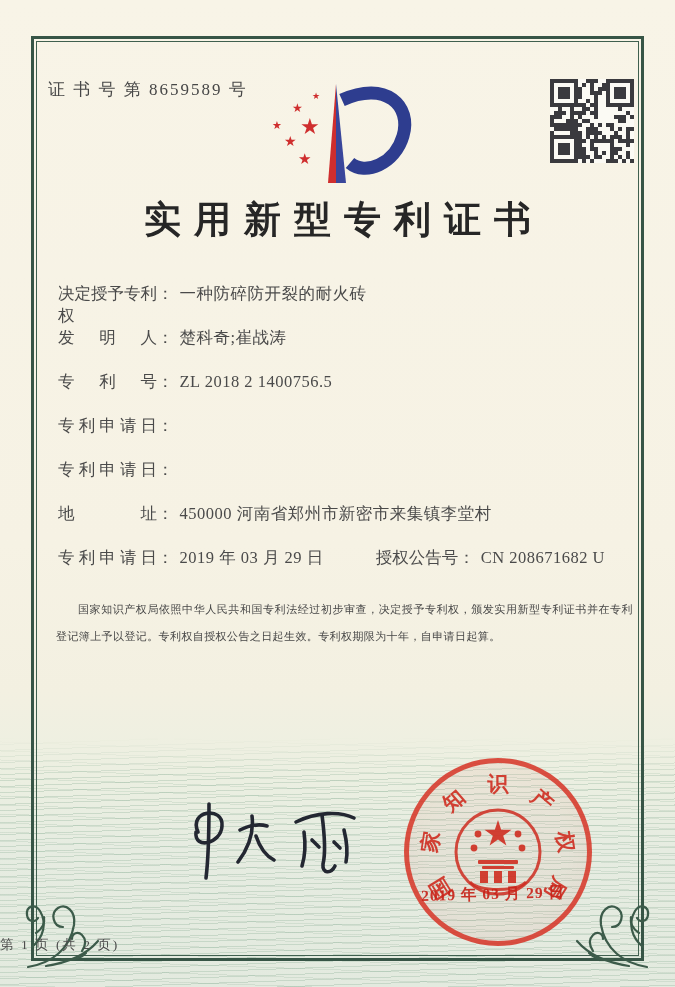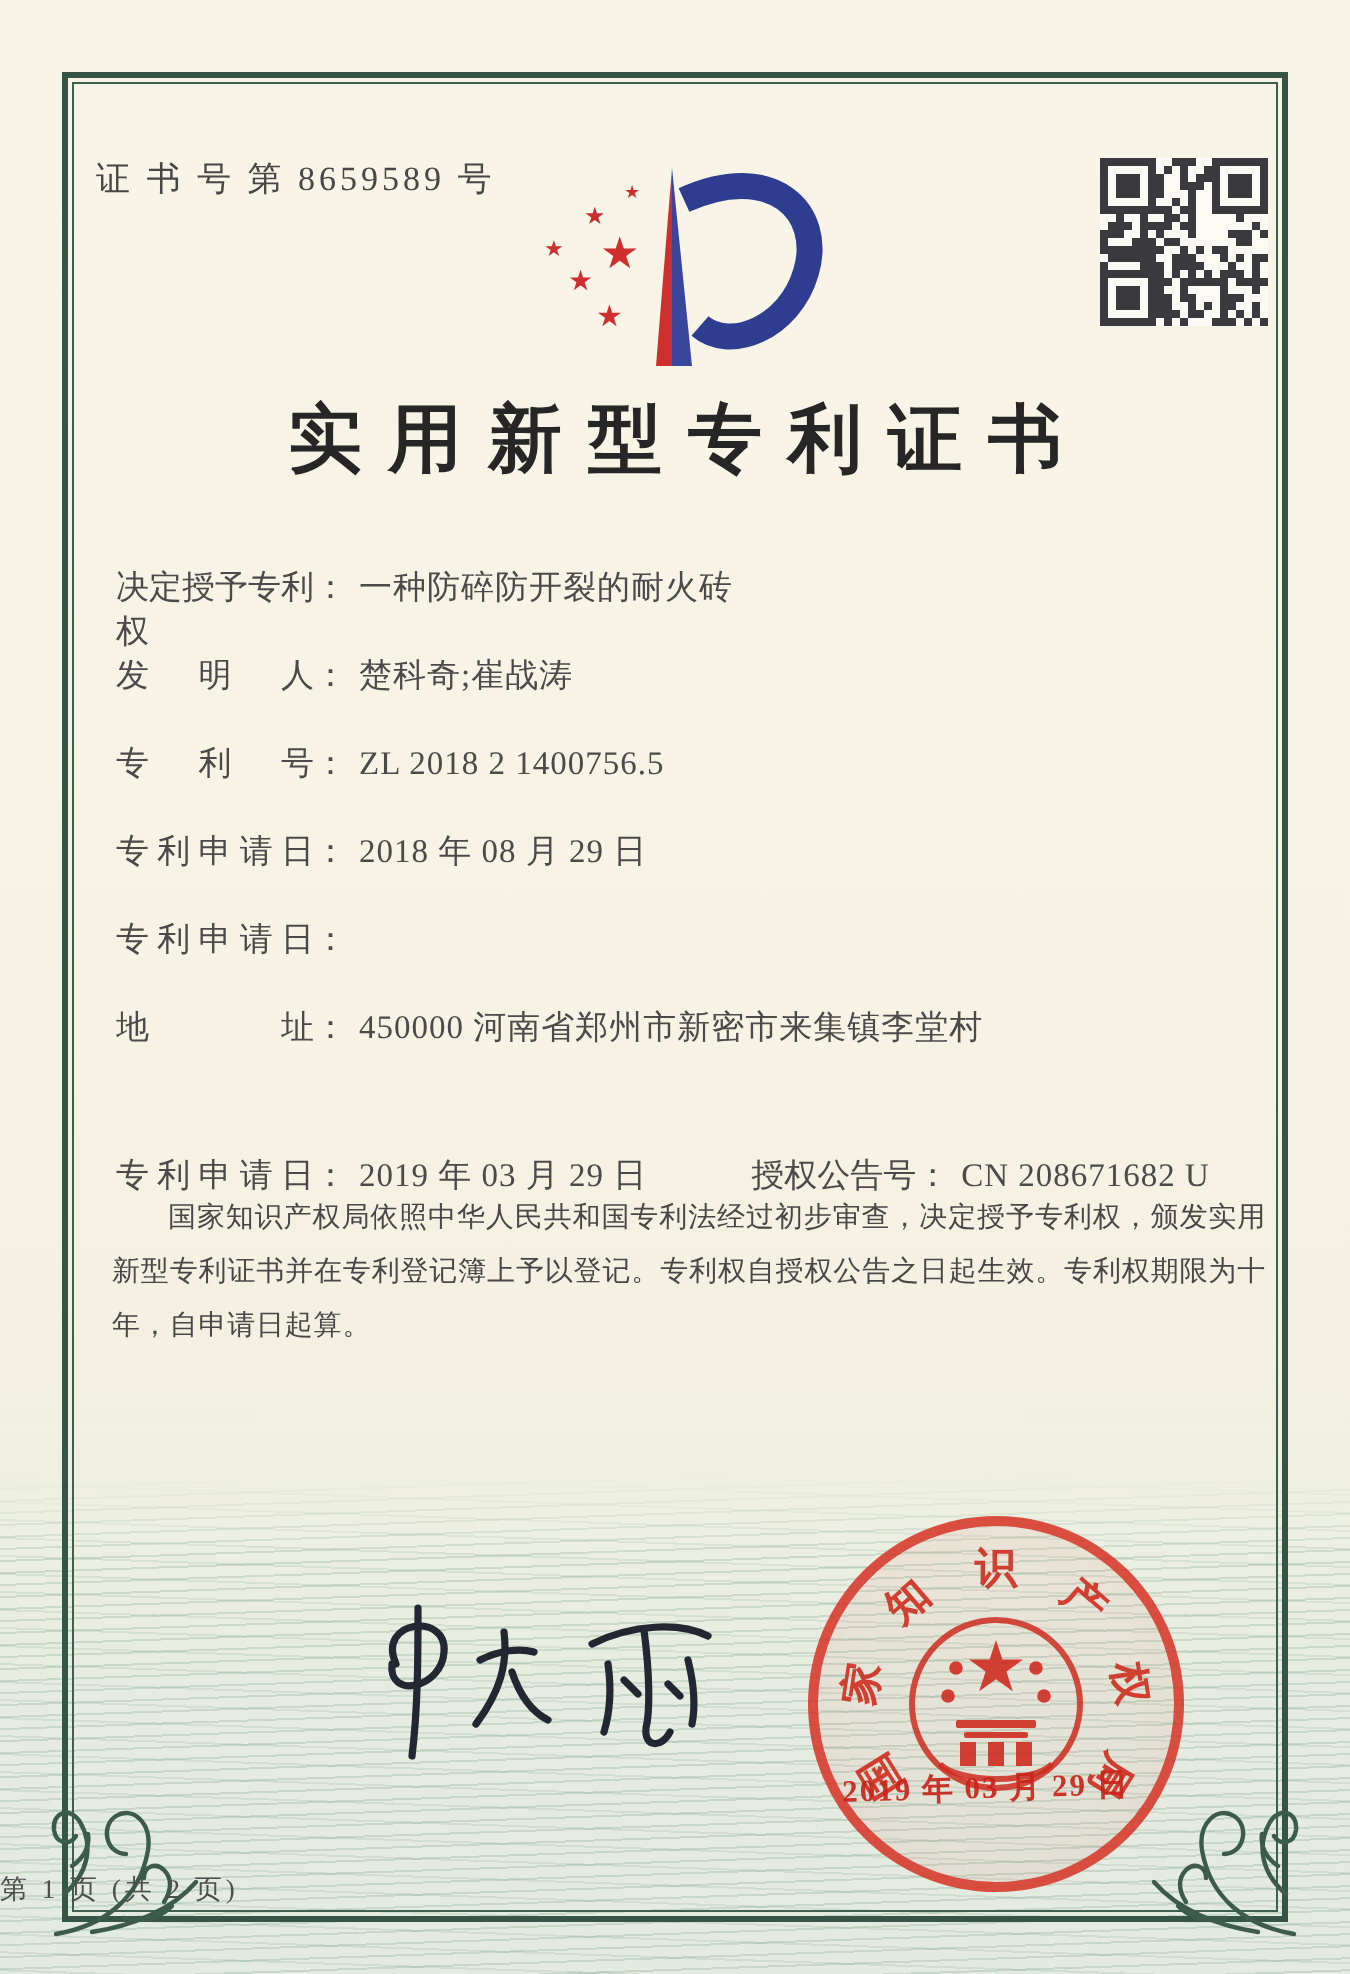--- a/index.html
+++ b/index.html
@@ -56,26 +56,26 @@
   }
 
   .fields{position:absolute;left:58px;right:40px;top:283px;}
   .frow{display:flex;align-items:baseline;height:24px;margin-bottom:20px;font-size:16.5px;color:#4a4a4a;}
   .flabel{
     display:inline-block;width:99px;flex:0 0 99px;
     text-align:justify;text-align-last:justify;
   }
   .fcolon{flex:0 0 auto;margin-right:6px;}
   .fvalue{letter-spacing:.5px;}
-  .frow .pair2{margin-left:52px;display:flex;align-items:baseline;margin-top:30px;}
+  .frow .pair2{margin-left:52px;display:flex;align-items:baseline;}
   .frow .pair2 .flabel{width:auto;flex:0 0 auto;text-align-last:auto;}
 
   .paras{position:absolute;left:56px;right:42px;top:596px;}
   .paras p{
-    margin:0;font-size:14px;line-height:27px;text-align:justify;
+    margin:0;font-size:11px;line-height:27px;text-align:justify;
     text-indent:2em;color:#474747;letter-spacing:.4px;
   }
 
   .sig-titles{position:absolute;left:62px;top:828px;font-size:17.5px;color:#3f3f3f;letter-spacing:3px;}
   .sig-titles div{margin-bottom:9px;}
   .sig-svg{position:absolute;left:168px;top:798px;width:225px;height:95px;color:#23273287;color:#232732;}
 
   .seal{
     position:absolute;left:404px;top:758px;width:178px;height:178px;
     border:5px solid rgba(214,52,38,.85);border-radius:50%;
@@ -600,21 +600,20 @@
         <span class="fvalue">楚科奇;崔战涛</span>
     </div>
     <div class="frow">
       <span class="flabel">专利号</span>
         <span class="fcolon">：</span>
         <span class="fvalue">ZL 2018 2 1400756.5</span>
     </div>
     <div class="frow">
       <span class="flabel">专利申请日</span>
         <span class="fcolon">：</span>
-        <span class="fvalue">2018 年 08 月 29 日</span>
     </div>
     <div class="frow">
       <span class="flabel">专利申请日</span>
         <span class="fcolon">：</span>
     </div>
     <div class="frow">
       <span class="flabel">地址</span>
         <span class="fcolon">：</span>
         <span class="fvalue">450000 河南省郑州市新密市来集镇李堂村</span>
     </div>

